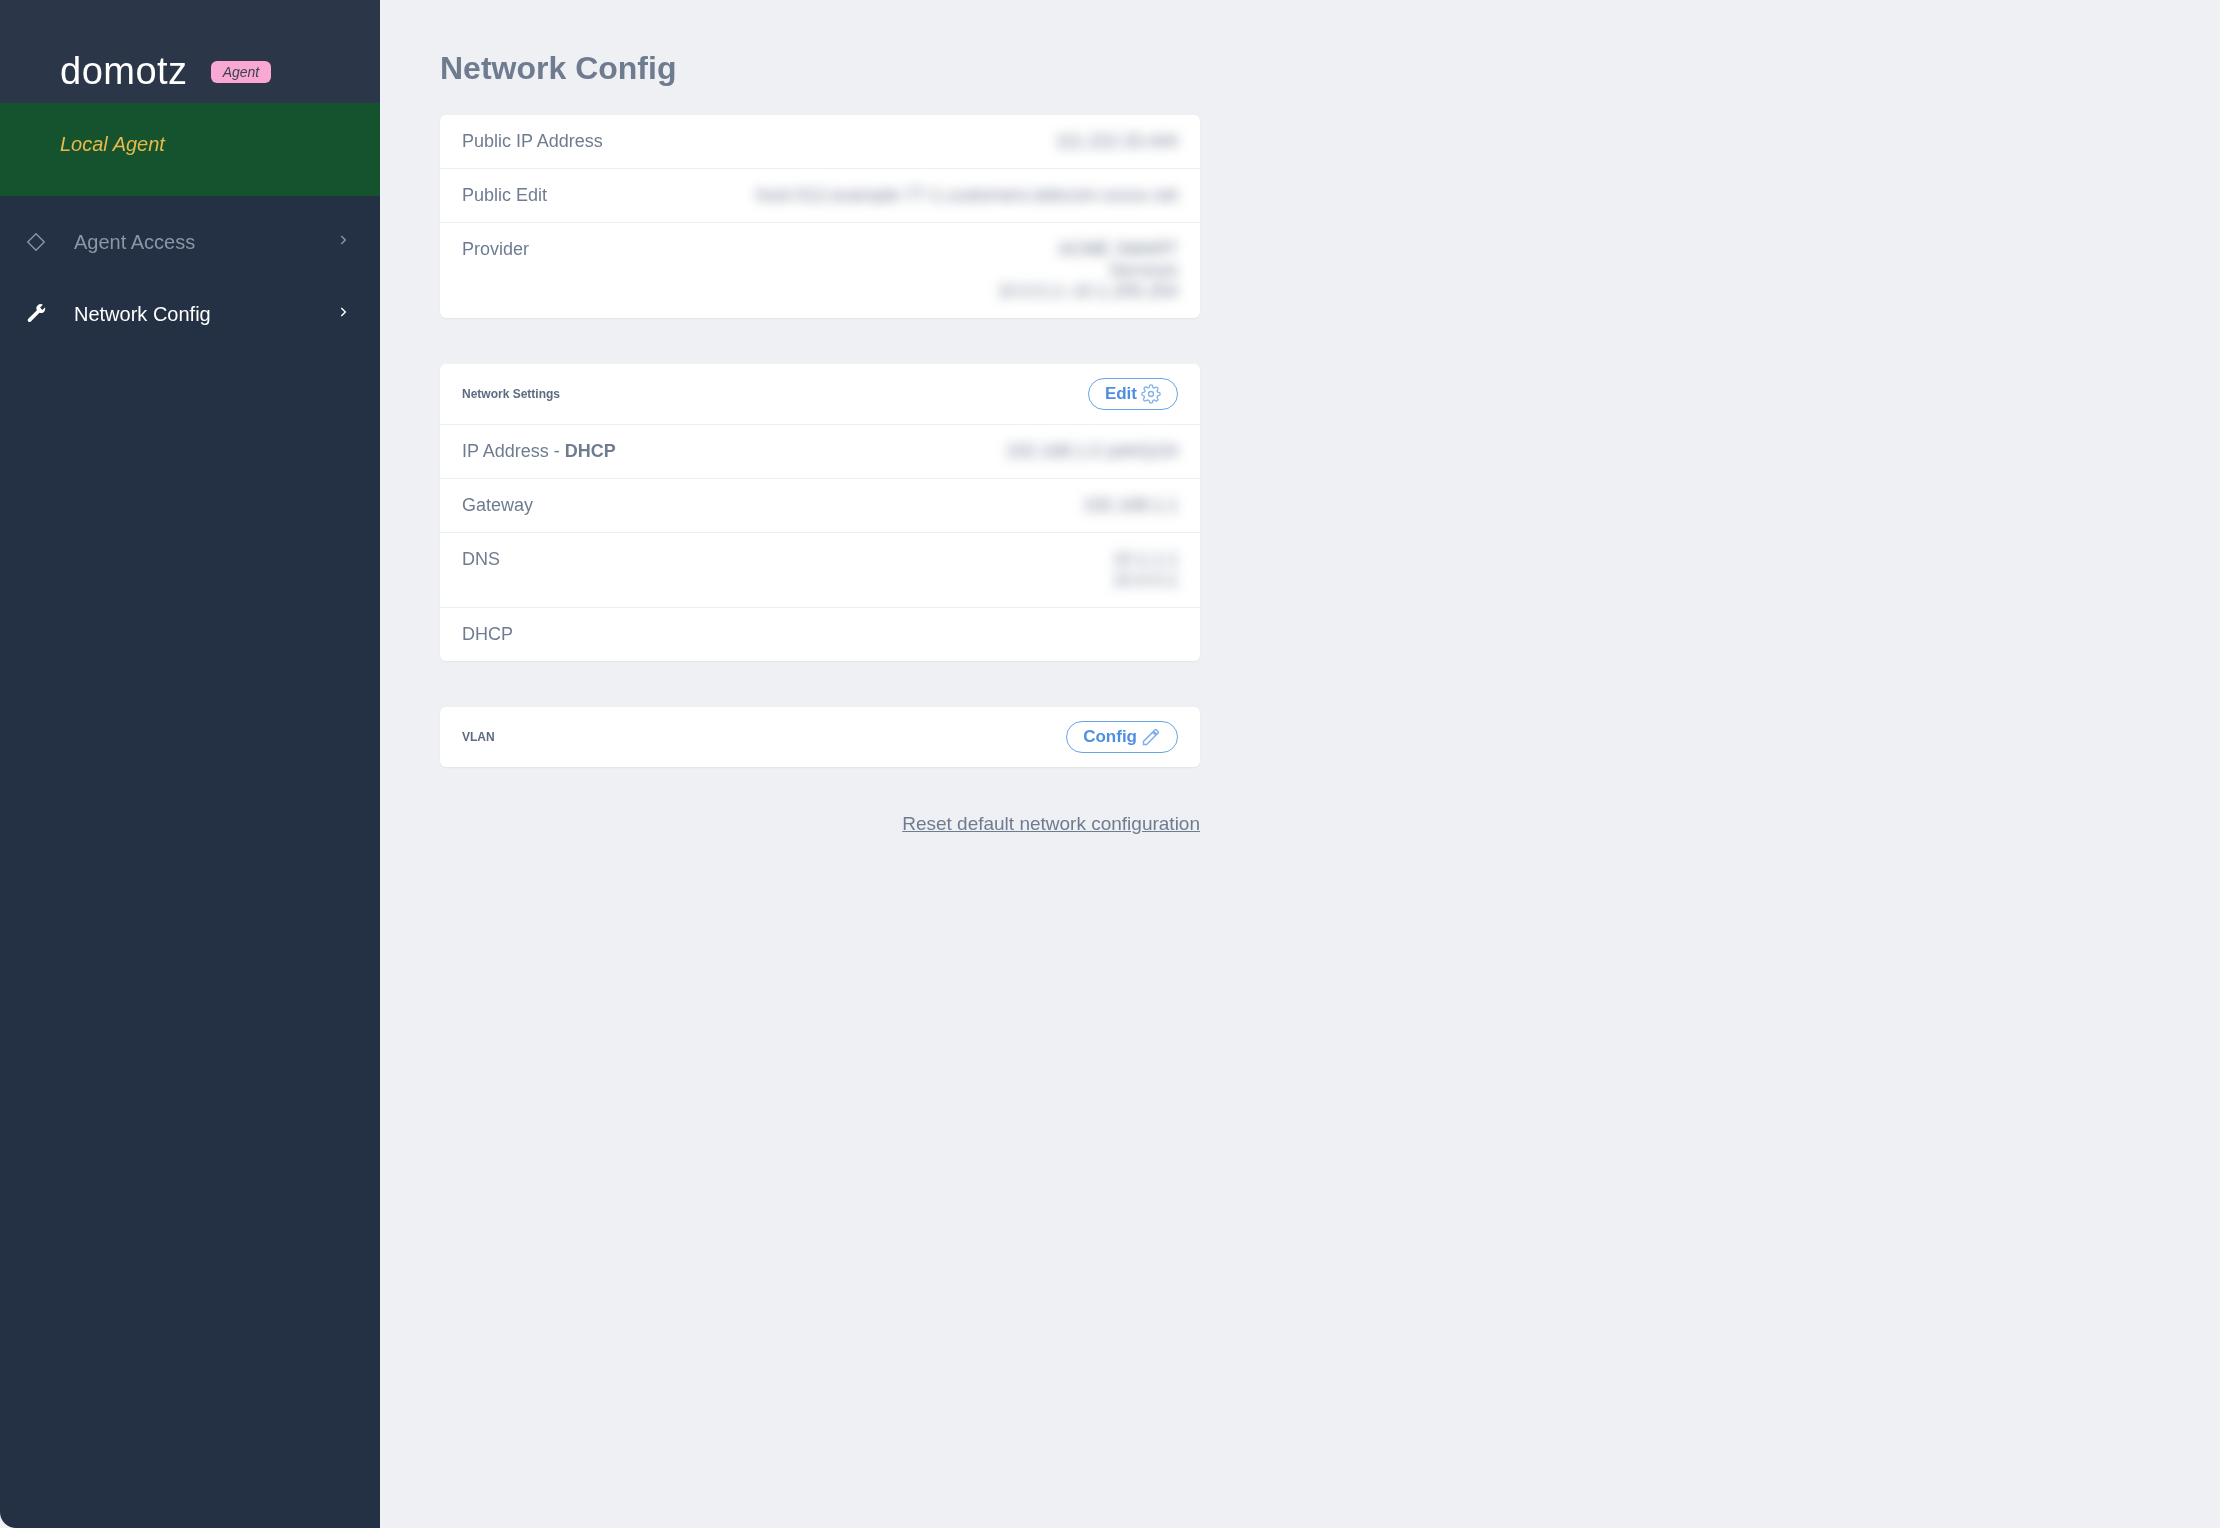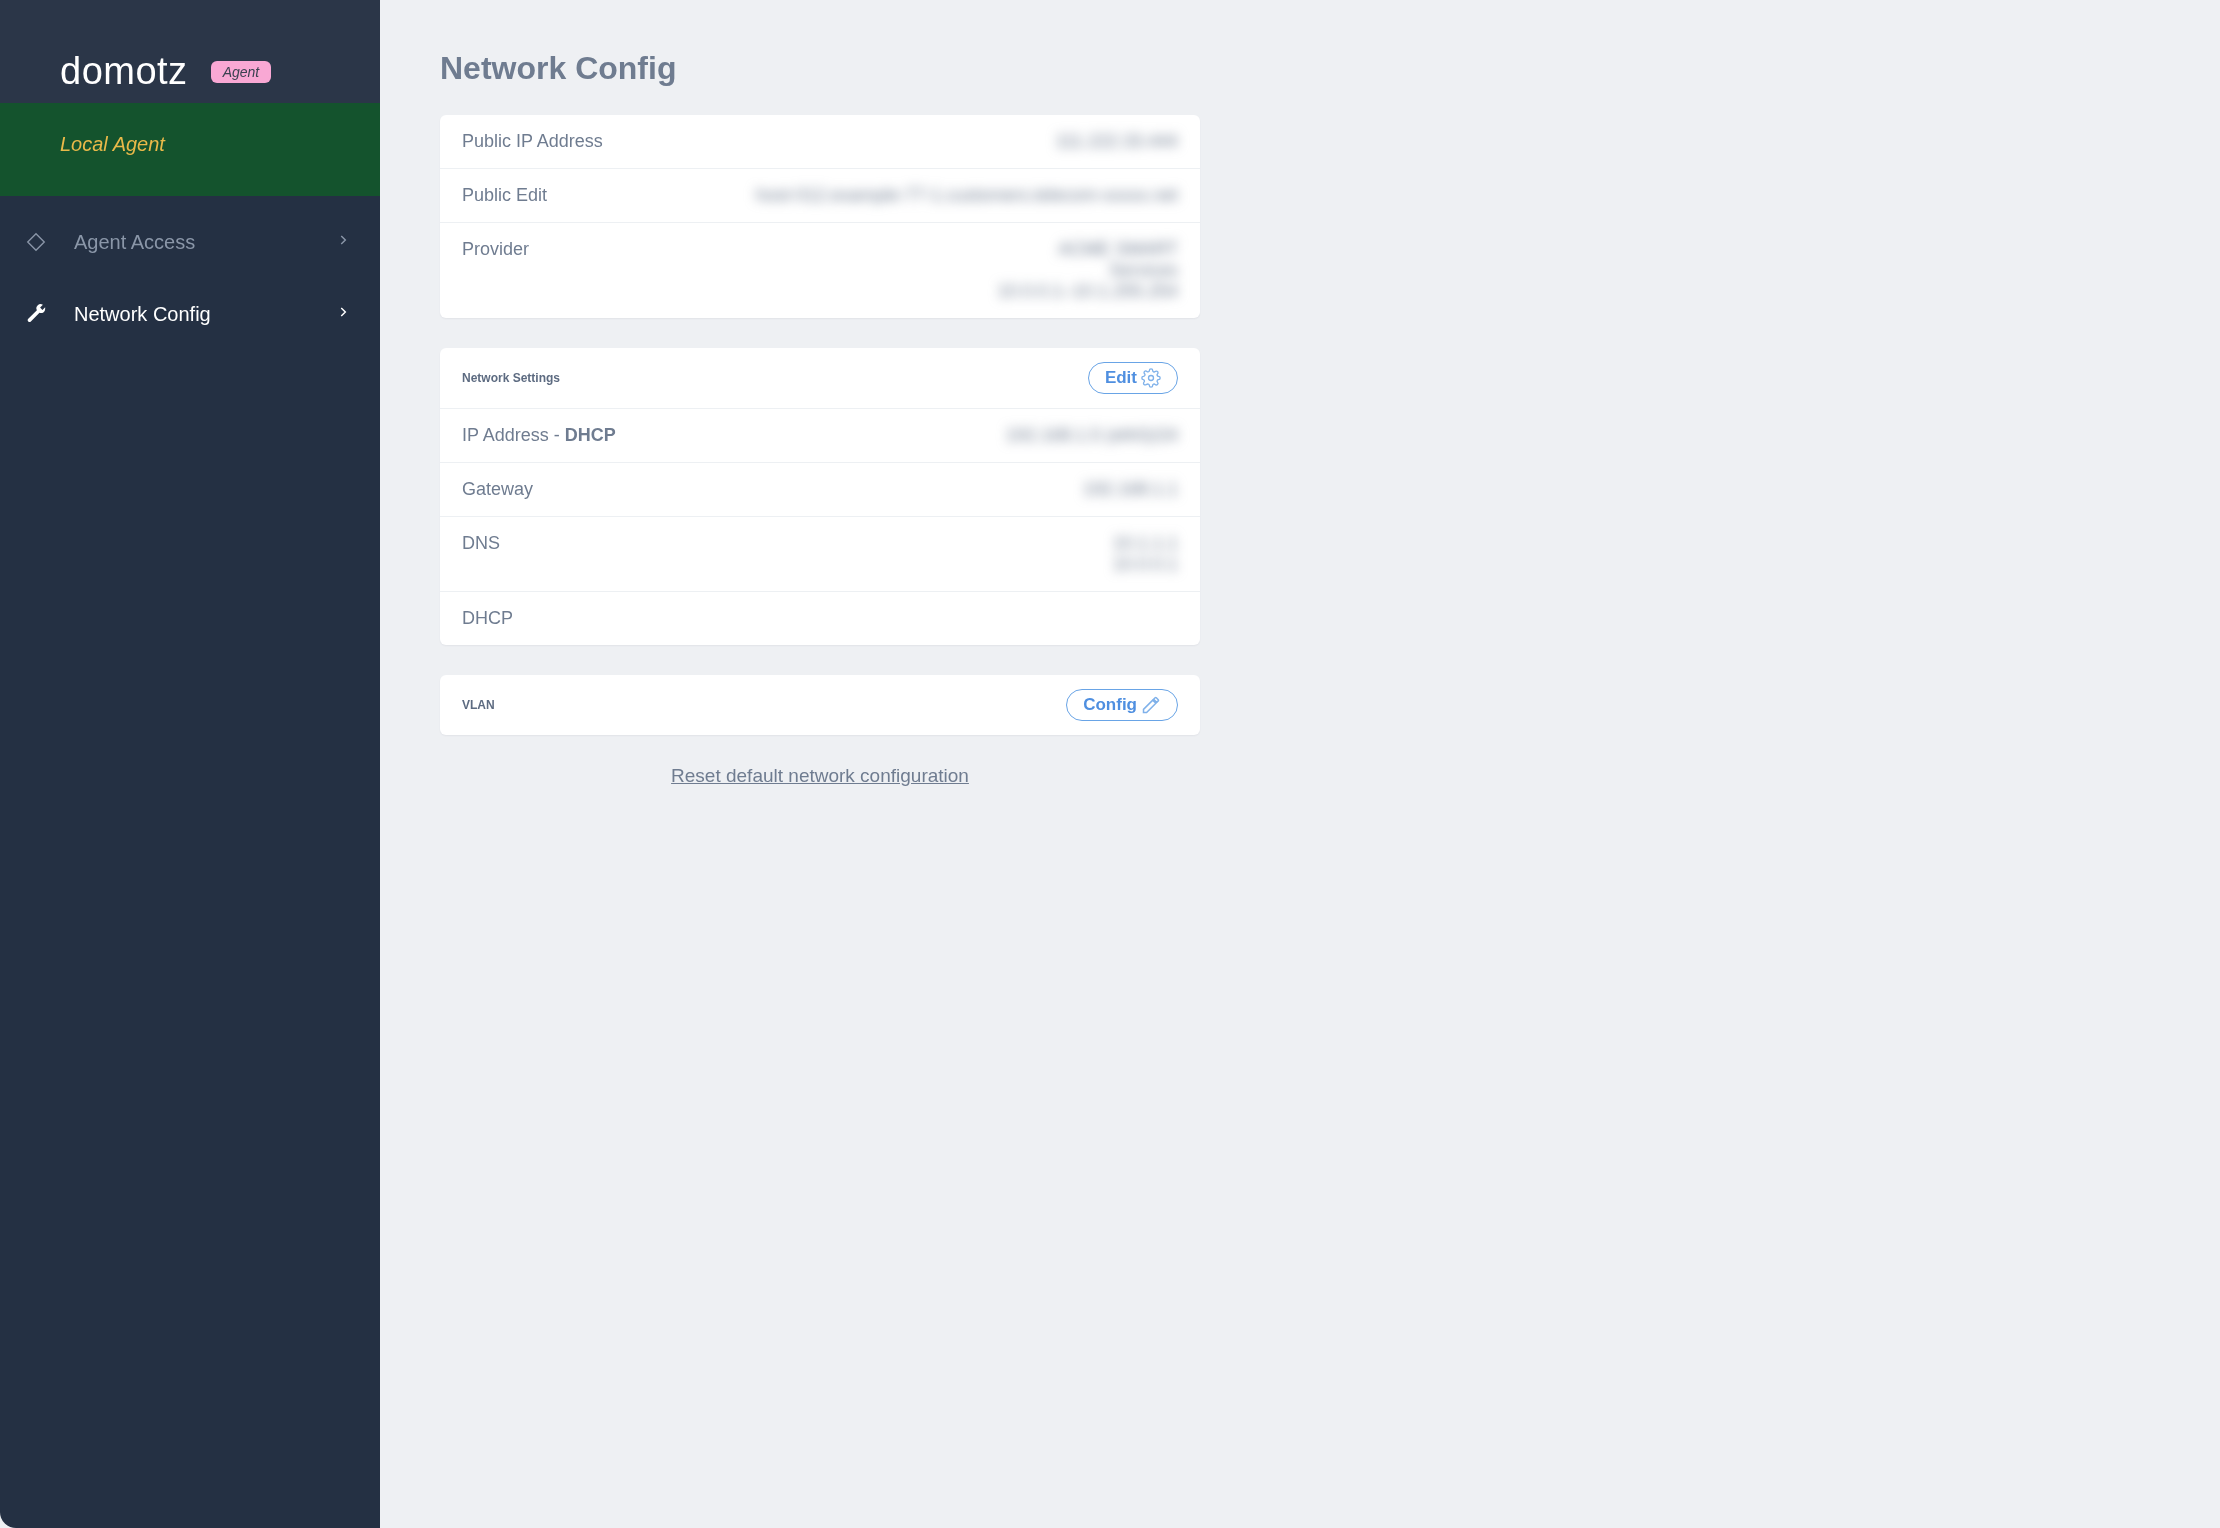--- a/index.html
+++ b/index.html
@@ -93,21 +93,21 @@
     max-width: 1840px;
   }
   .page-title {
     font-size: 32px;
     font-weight: 600;
     color: #6f7c90;
     margin-bottom: 28px;
   }
   .card {
     width: 760px;
-    margin-bottom: 30px;
+    margin-bottom: 46px;
     background: #fff;
     border-radius: 6px;
     box-shadow: 0 1px 2px rgba(30,40,60,0.06);
     overflow: hidden;
   }
   .row {
     display: flex;
     align-items: flex-start;
     justify-content: space-between;
     padding: 16px 22px;
@@ -146,21 +146,21 @@
     padding: 5px 16px;
     border-radius: 999px;
     font-size: 17px;
     font-weight: 700;
     cursor: pointer;
   }
   .pill-btn svg { stroke: #7fb1ea; }
   .ip-label-strong { font-weight: 700; }
   .reset-link-wrap {
     width: 760px;
-    text-align: center;
+    text-align: right;
     margin-top: 12px;
   }
   .reset-link {
     color: #6f7c90;
     font-size: 19px;
     text-decoration: underline;
     cursor: pointer;
   }
 </style>
 </head>

